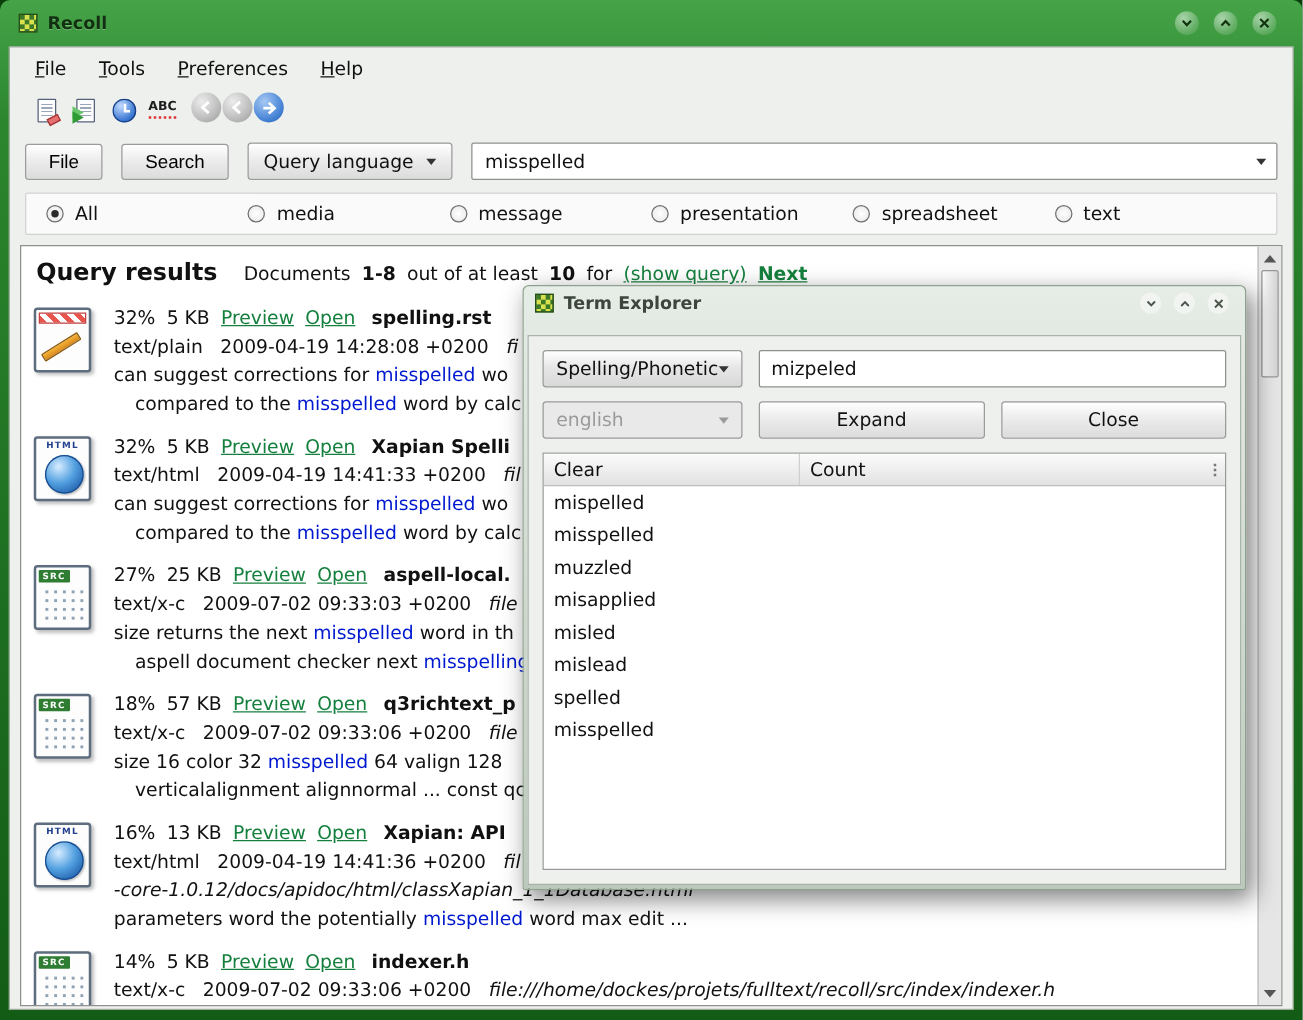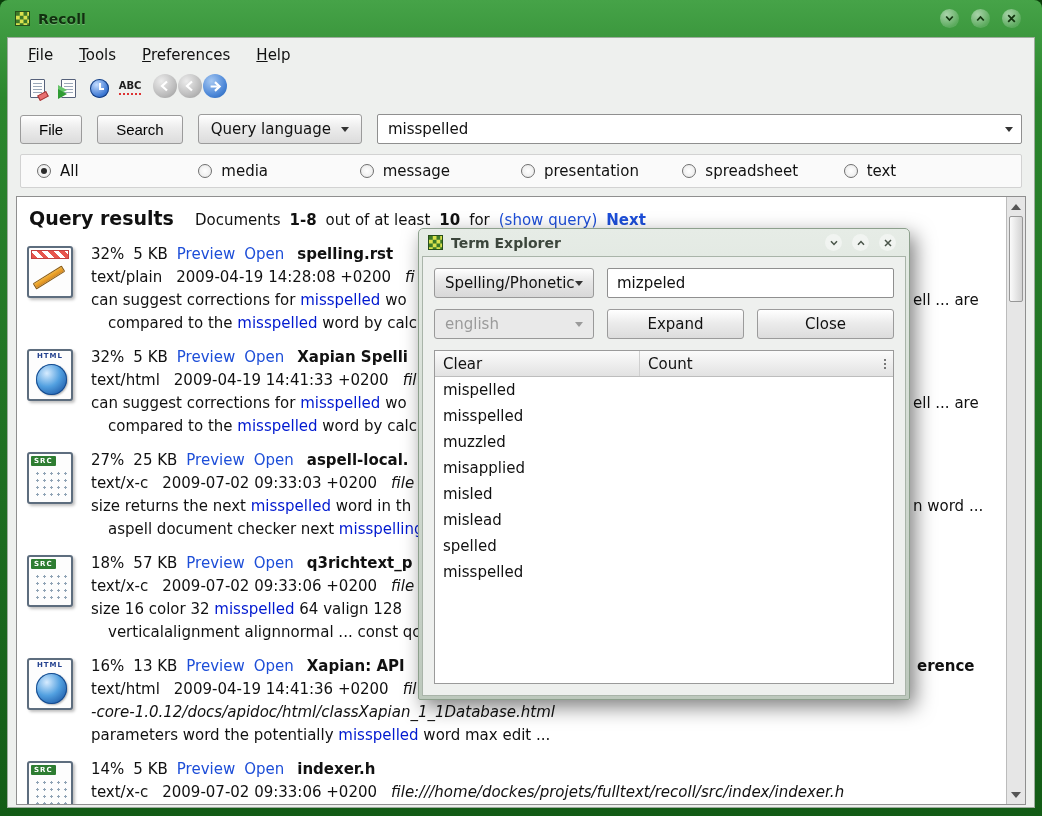--- a/index.html
+++ b/index.html
@@ -51,21 +51,21 @@
   
   .filter-row { margin:2px 12px 4px 12px; background:#fafafa; border:1px solid #d2d2d2; border-radius:2px; height:34px; display:flex; align-items:center; padding:0 16px; }
   .filter-item { display:flex; align-items:center; gap:9px; width:166px; cursor:pointer; }
   .radio { width:14px; height:14px; border-radius:50%; border:1px solid #6f6f6f; background:radial-gradient(#ffffff,#e6e6e6); flex:none; }
   .radio.sel::after { content:""; display:block; width:6px; height:6px; margin:3px; border-radius:50%; background:#2b2b2b; }
 
   
   .results { flex:1; margin:4px 8px 2px 8px; background:#fff; border:1px solid #8f8f8f; position:relative; overflow:hidden; padding:8px 46px 0 10px; min-height:0; }
   .qr-header { display:flex; align-items:baseline; gap:9px; margin:2px 0 14px 2px; flex-wrap:nowrap; white-space:nowrap; }
   .qr-title { font-size:19px; font-weight:bold; margin-right:12px; }
-  .link { color:#1d4ed8; cursor:pointer; }
+  .link { color:#15803d; text-decoration:underline; cursor:pointer; }
   .qr-next { font-weight:bold; }
   .result { display:flex; gap:14px; margin-bottom:11px; }
   .result-icon-col { width:50px; flex:none; padding-top:3px; }
   .result-body { flex:1; line-height:23px; min-width:0; }
   .r-line { position:relative; white-space:nowrap; }
   .r-line1 { display:flex; gap:9px; align-items:baseline; }
   .r-title { font-weight:bold; margin-left:4px; }
   .r-mime { margin-right:14px; }
   .r-date { margin-right:14px; }
   .meta-path { font-style:italic; }
@@ -85,26 +85,26 @@
 
   
   .sb { position:absolute; top:0; right:0; bottom:0; width:19px; background:#e6e6e6; border-left:1px solid #bcbcbc; }
   .sb-up,.sb-down { position:absolute; left:0; right:0; height:17px; display:flex; align-items:center; justify-content:center; cursor:pointer; }
   .sb-up { top:1px; } .sb-down { bottom:1px; }
   .tri-up { width:0; height:0; border-left:5px solid transparent; border-right:5px solid transparent; border-bottom:6px solid #555; }
   .tri-down { width:0; height:0; border-left:5px solid transparent; border-right:5px solid transparent; border-top:6px solid #555; }
   .sb-thumb { position:absolute; top:19px; left:2px; right:2px; height:86px; background:linear-gradient(90deg,#fbfbfb,#d3d3d3); border:1px solid #979797; border-radius:2px; cursor:grab; }
 
   
-  .dialog { position:absolute; left:418px; top:228px; width:492px; background:linear-gradient(#e6ece6,#bcc8bc); border:1px solid #8da08d; border-radius:5px 5px 2px 2px; box-shadow:5px 7px 20px rgba(0,0,0,.5); padding:0 3px 3px 3px; }
+  .dialog { position:absolute; left:418px; top:228px; width:579px; background:linear-gradient(#e6ece6,#bcc8bc); border:1px solid #8da08d; border-radius:5px 5px 2px 2px; box-shadow:5px 7px 20px rgba(0,0,0,.5); padding:0 3px 3px 3px; }
   .dlg-titlebar { height:27px; display:flex; align-items:center; gap:8px; padding:0 6px; }
   .dlg-title { font-weight:bold; font-size:14px; color:#3c463c; }
   .dlg-controls { margin-left:auto; display:flex; gap:10px; padding-right:4px; }
   .dlgbtn { width:17px; height:17px; border-radius:50%; background:rgba(255,255,255,.45); display:flex; align-items:center; justify-content:center; cursor:pointer; }
-  .dlg-body { background:#eef0ee; border:1px solid #a9b4a9; padding:11px; }
+  .dlg-body { background:#eef0ee; border:1px solid #a9b4a9; padding:11px;margin-top:12px; }
   .dlg-row { display:flex; gap:13px; margin-bottom:11px; }
   .select { background:linear-gradient(#ffffff,#e7e7e7 45%,#d8d8d8); border:1px solid #999; border-radius:3px; height:30px; width:160px; flex:none; display:flex; align-items:center; justify-content:space-between; padding:0 10px; cursor:pointer; }
   .select.disabled { color:#9a9a9a; background:#e9e9e9; }
   .text-input { flex:1; height:30px; background:#fff; border:1px solid #8f8f8f; border-radius:2px; display:flex; align-items:center; padding:12px 9px; cursor:text; }
   .dlg-btn { flex:1; height:30px; display:flex; align-items:center; justify-content:center; padding:0; }
   .dlg-btn::first-letter { text-decoration:underline; }
   .term-table { margin-top:2px; border:1px solid #9a9a9a; background:#fff; height:334px; overflow:hidden; position:relative; }
   .tt-header { display:flex; height:26px; background:linear-gradient(#fbfbfb,#e2e2e2); border-bottom:1px solid #bdbdbd; align-items:center; }
   .tt-h { padding:0 8px; font-size:15px; }
   .tt-h1 { width:205px; border-right:1px solid #cfcfcf; height:100%; display:flex; align-items:center; cursor:pointer; }

